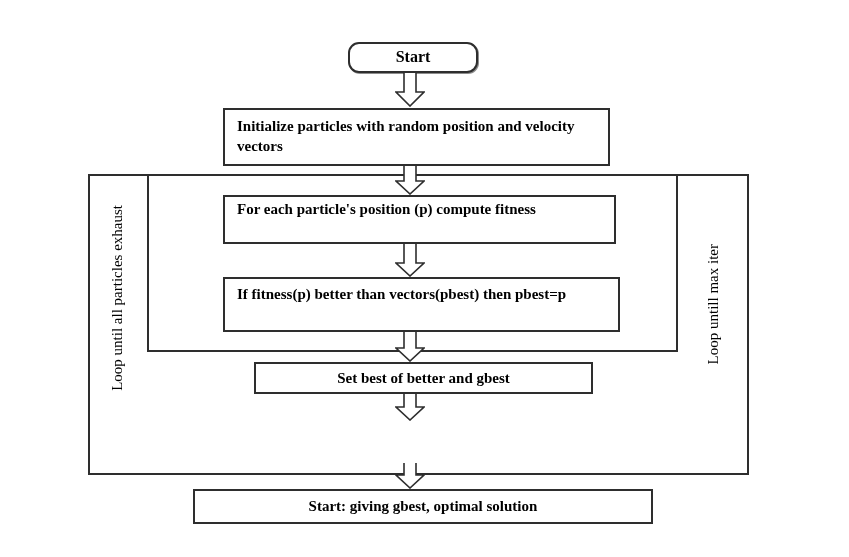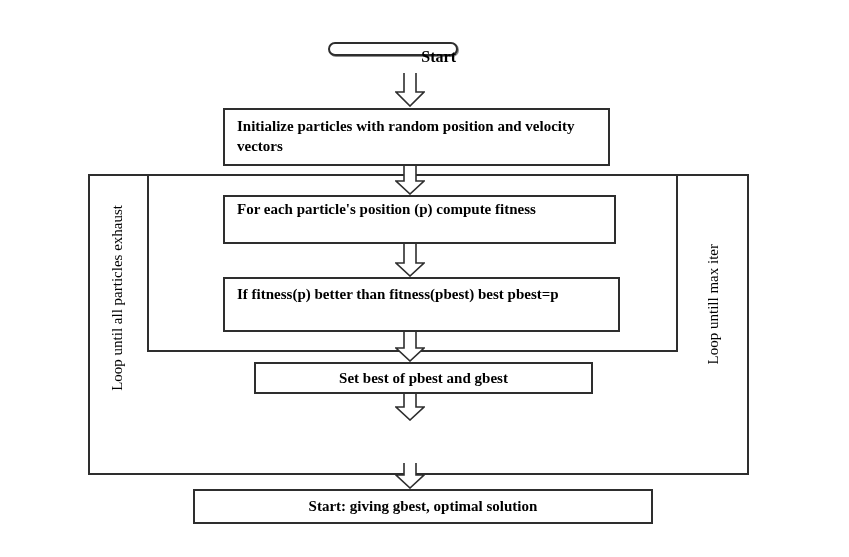--- a/index.html
+++ b/index.html
@@ -32,23 +32,23 @@
   .node{
     position:absolute;
     border:2px solid var(--line);
     background:var(--bg);
     font-size:15px;
     font-weight:bold;
     line-height:1.35;
     z-index:4;
   }
   .node-start{
-    left:328px;top:42px;width:130px;height:14px;
+    left:348px;top:42px;width:130px;height:31px;
     border-radius:11px;
-    text-align:right;
+    text-align:center;
     font-size:16px;
     line-height:26px;
     box-shadow:1px 1px 0 rgba(0,0,0,0.45);
   }
   .node-init{left:223px;top:108px;width:387px;height:58px;padding:6px 10px 0 12px;}
   .node-foreach{left:223px;top:195px;width:393px;height:49px;padding:2px 10px 0 12px;}
   .node-if{left:223px;top:277px;width:397px;height:55px;padding:5px 10px 0 12px;}
   .node-setbest{left:254px;top:362px;width:339px;height:32px;text-align:center;padding-top:4px;}
   .node-update{left:218px;top:421px;width:400px;height:42px;text-align:center;padding-top:9px;}
   .node-stop{left:193px;top:489px;width:460px;height:35px;text-align:center;padding-top:5px;}
@@ -99,22 +99,22 @@
   <div class="loop-label loop-label-left">
     <span>Loop until all particles exhaust</span>
   </div>
   <div class="loop-label loop-label-right">
     <span>Loop untill max iter</span>
   </div>
 
   <div class="node node-start">Start</div>
   <div class="node node-foreach">For each particle's position (p) compute fitness</div>
   <div class="node node-init">Initialize particles with random position and velocity vectors</div>
-  <div class="node node-if">If fitness(p) better than fitness(pbest) best pbest=p</div>
-  <div class="node node-setbest">Set best of pbest and gbest</div>
+  <div class="node node-if">If fitness(p) better than vectors(pbest) then pbest=p</div>
+  <div class="node node-setbest">Set best of better and gbest</div>
   <div class="node node-stop">Start: giving gbest, optimal solution</div>
 
   <div class="arrow a1">
     <svg viewBox="0 0 30 34" preserveAspectRatio="none">
         <path d="M9 0 V19 H1 L15 33 L29 19 H21 V0"></path>
       </svg>
   </div>
   <div class="arrow a2">
     <svg viewBox="0 0 30 29" preserveAspectRatio="none">
         <path d="M9 0 V15 H1 L15 28 L29 15 H21 V0"></path>

